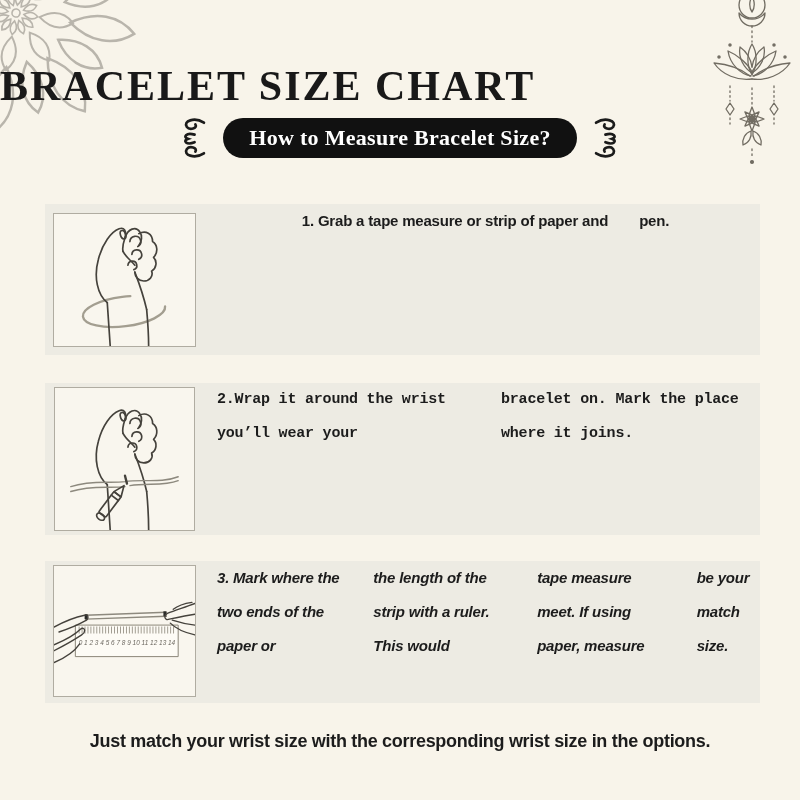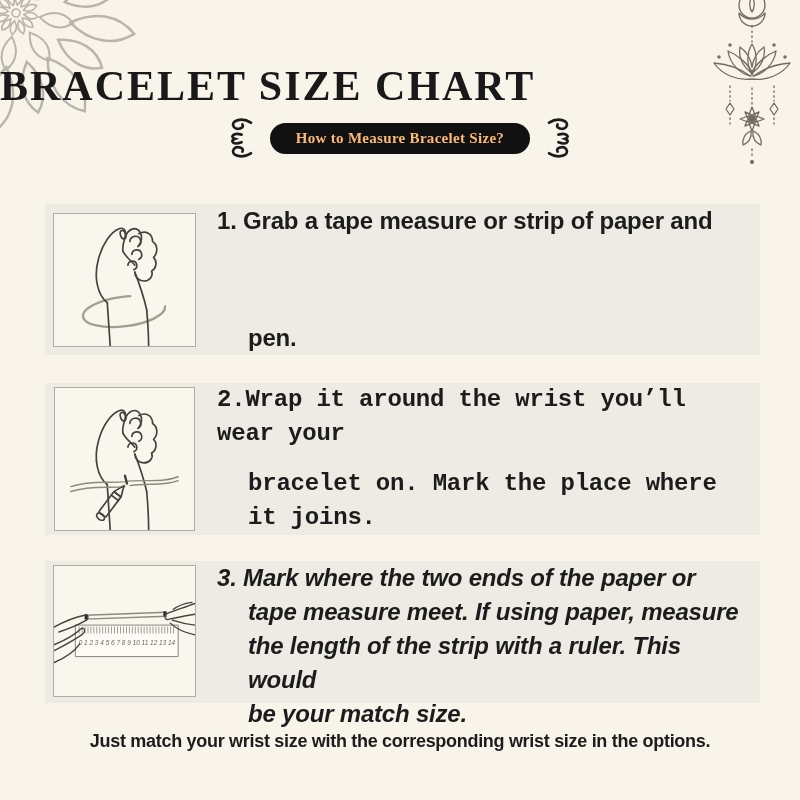--- a/index.html
+++ b/index.html
@@ -19,23 +19,23 @@
     position:absolute;top:62px;left:0;right:0;
     font-family:"Liberation Serif", serif;
     font-weight:700;font-size:42px;letter-spacing:2px;
     color:#191919;
   }
   .badge-row{
     position:absolute;top:114px;left:0;right:0;height:48px;
     display:flex;align-items:center;justify-content:center;gap:14px;
   }
   .badge{
-    background:#111111;color:#fdba74;
+    background:#111111;color:#ffffff;
     font-family:"Liberation Serif", serif;
-    font-weight:700;font-size:15px;letter-spacing:0.3px;
+    font-weight:700;font-size:22px;letter-spacing:0.3px;
     padding:7px 26px;border-radius:20px;
     white-space:nowrap;
   }
   .flourish{width:34px;height:44px;}
   .flourish.right{transform:scaleX(-1);}
   
   .panel{
     position:absolute;left:45px;width:715px;
     background:#edebe3;
   }
@@ -45,22 +45,22 @@
   .illus{
     position:absolute;background:#f9f6ee;border:1px solid #b0aca1;
     box-sizing:border-box;
   }
   .p1 .illus{left:8px;top:9px;width:143px;height:134px;}
   .p2 .illus{left:9px;top:4px;width:141px;height:144px;}
   .p3 .illus{left:8px;top:4px;width:143px;height:132px;}
   .illus svg{display:block;width:100%;height:100%;}
   .step-text{
     position:absolute;left:172px;right:6px;top:0;bottom:0;
-    display:flex;flex-direction:column;justify-content:space-between;
-    font-size:24px;line-height:34px;font-weight:bold;
+    display:flex;flex-direction:row;justify-content:center;
+    font-size:15px;line-height:34px;font-weight:bold;
     letter-spacing:-0.2px;
   }
   .step-text .cont{padding-left:31px;}
   
   .footer{
     position:absolute;top:731px;left:0;right:0;
     text-align:center;
     font-size:18px;font-weight:bold;letter-spacing:-0.3px;
     color:#1c1c1c;
   }
@@ -245,21 +245,21 @@
         <path d="M0,80 C12,75 21,70 27,64 C31,61 33,67 28,70 C19,76 10,81 0,86"></path>
         <path d="M0,98 C14,92 22,85 26,79"></path>
         <path d="M143,38 C132,42 123,45 115,48 C111,50 112,56 117,54 C126,52 135,50 143,49"></path>
         <path d="M143,60 C134,59 126,57 120,55"></path>
         <path d="M143,70 C130,67 122,62 118,58"></path>
         <path d="M121,44 C126,40 133,38 140,37"></path>
       </svg>
     </div>
     <div class="step-text">
       <div>3. Mark where the two ends of the paper or</div>
+      <div class="cont">the length of the strip with a ruler. This would</div>
       <div class="cont">tape measure meet. If using paper, measure</div>
-      <div class="cont">the length of the strip with a ruler. This would</div>
       <div class="cont">be your match size.</div>
     </div>
   </div>
 
   <div class="footer">Just match your wrist size with the corresponding wrist size in the options.</div>
 
 </div>
 
 </body></html>

